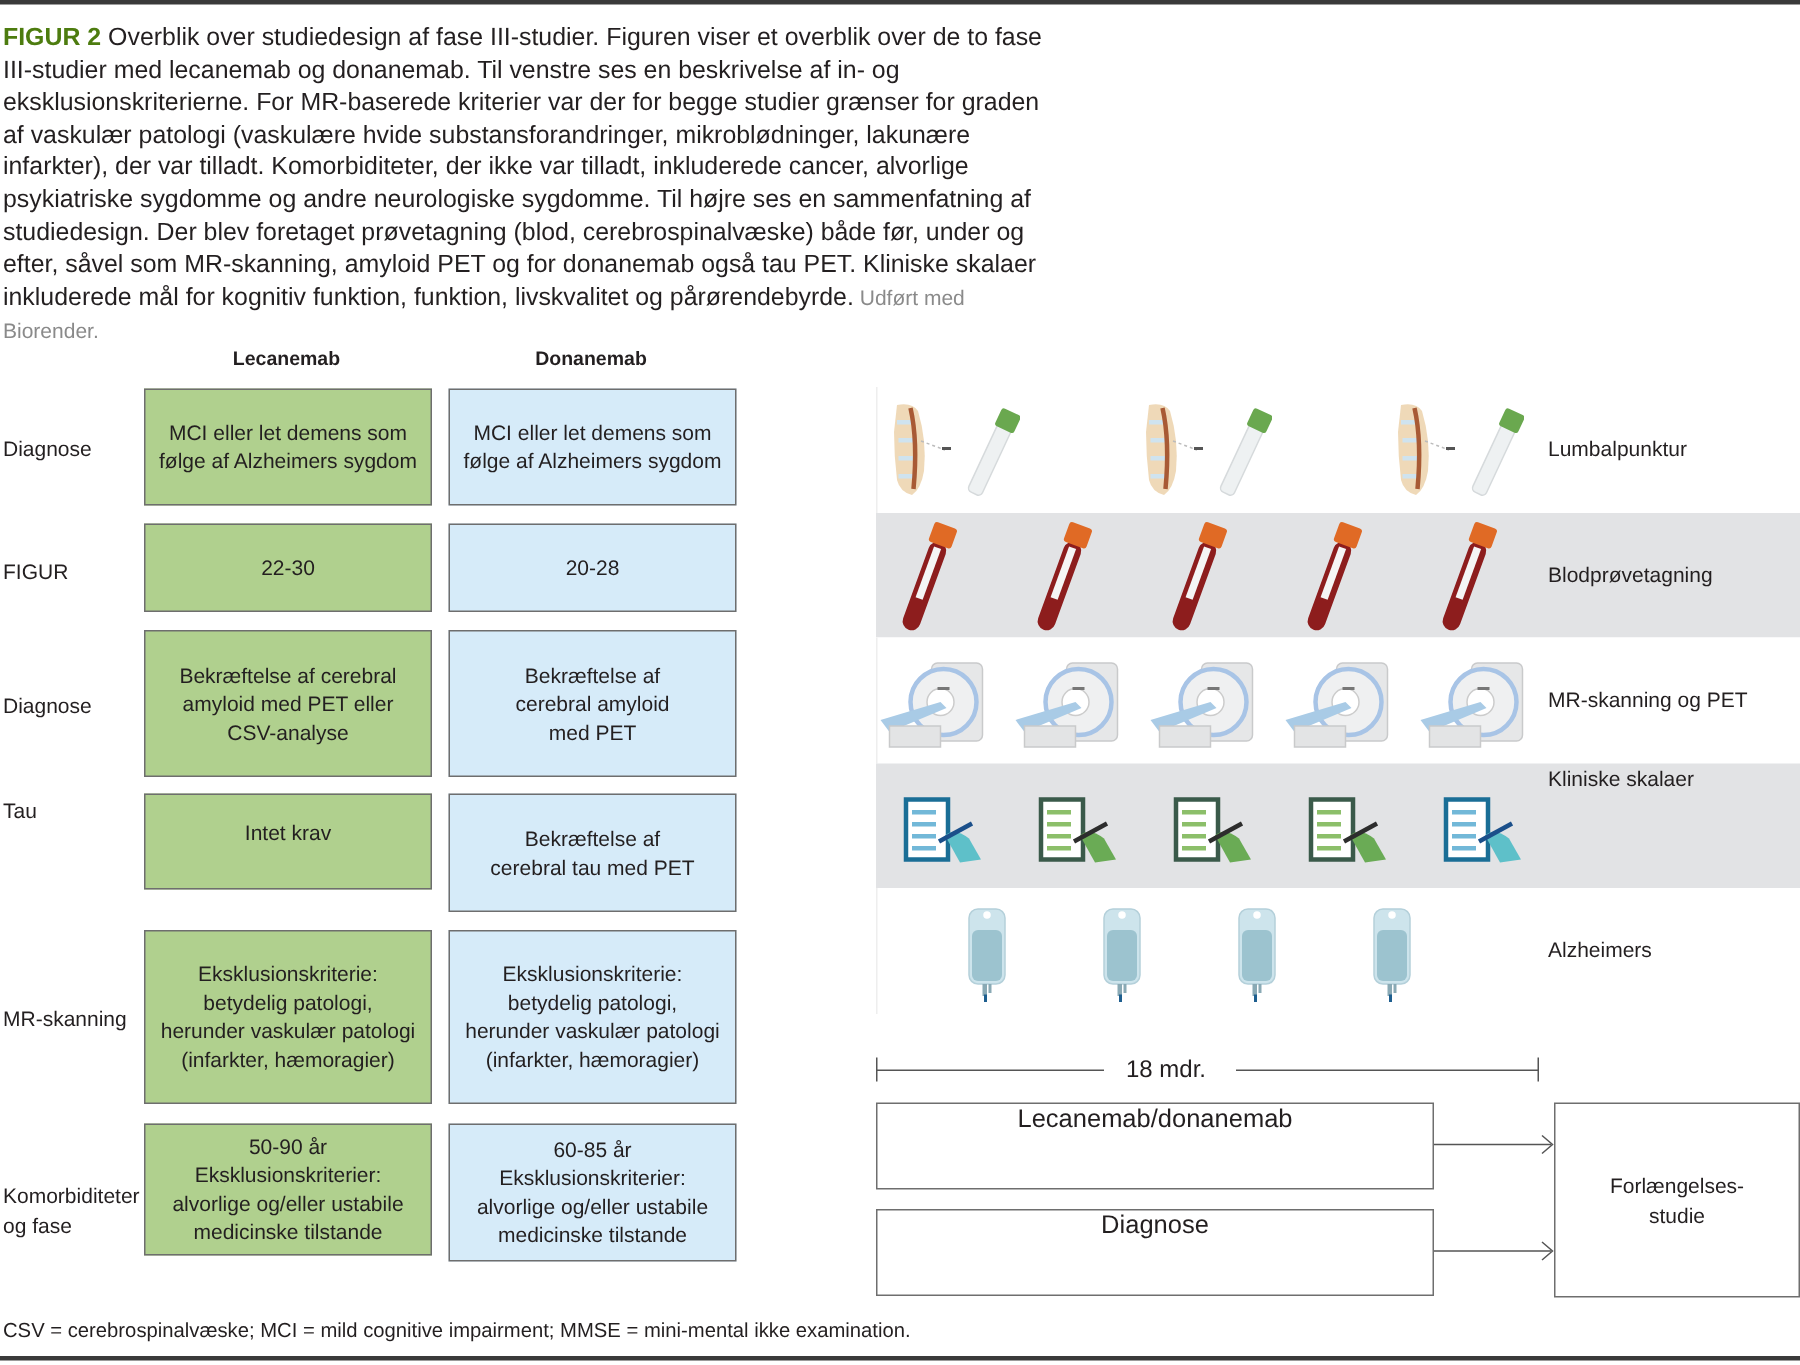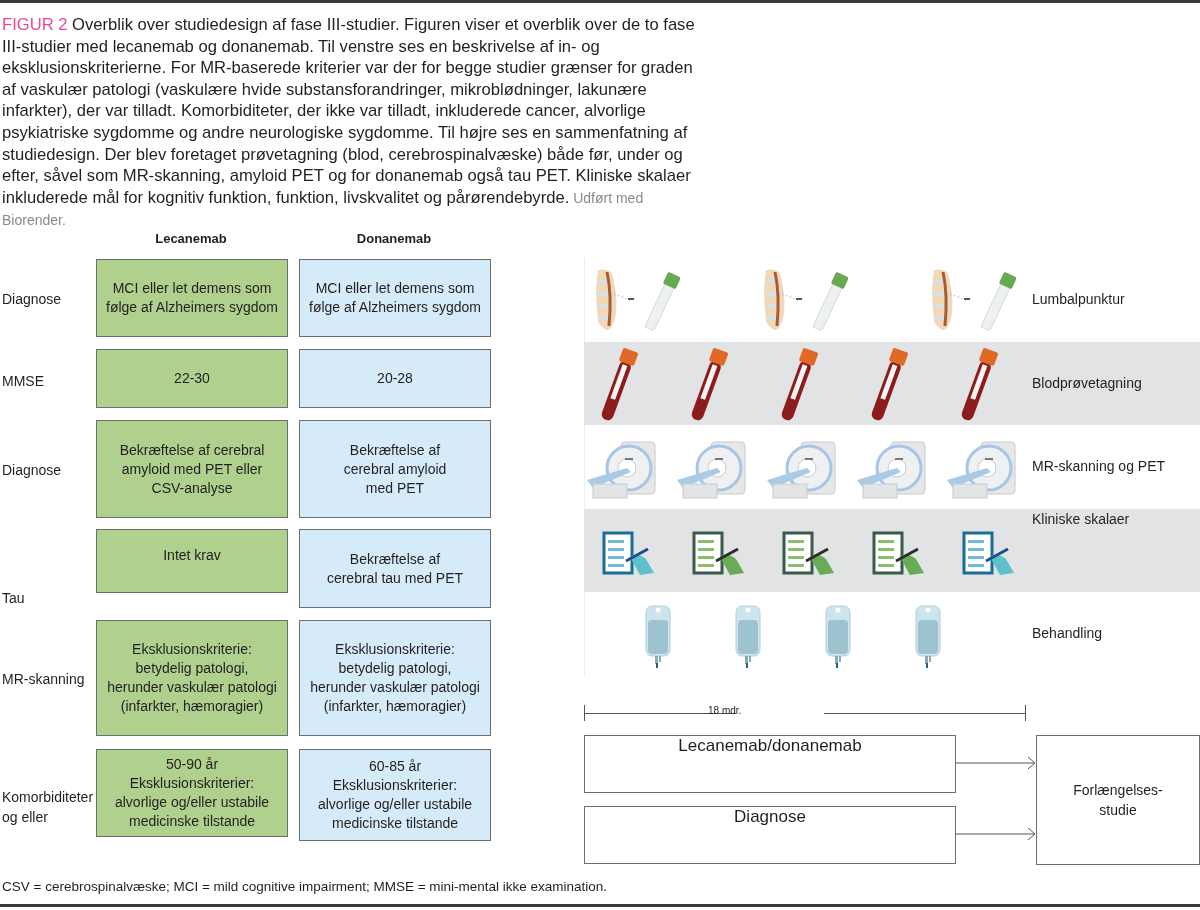--- a/index.html
+++ b/index.html
@@ -3,41 +3,41 @@
 <meta charset="utf-8">
 <style>
   * { box-sizing: border-box; margin: 0; padding: 0; }
   html, body { width: 1200px; height: 910px; background: #ffffff; overflow: hidden; }
   body { position: relative; font-family: "Liberation Sans", sans-serif; color: #231f20; }
 
   .rule-top { position: absolute; left: 0; top: 0; width: 1200px; height: 3px; background: #3a3a3a; }
   .rule-bottom { position: absolute; left: 0; top: 904px; width: 1200px; height: 3px; background: #3a3a3a; }
 
   .caption { position: absolute; left: 2px; top: 14px; width: 700px; font-size: 16.6px; line-height: 21.6px; color: #231f20; }
-  .caption .fig-label { color: #ec4899; font-weight: normal; }
+  .caption .fig-label { color: #4d7c0f; font-weight: bold; }
   .caption .credit { color: #8a8a8a; font-size: 14px; }
 
   .col-head { position: absolute; top: 231px; font-size: 13px; font-weight: bold; text-align: center; width: 190px; }
   .row-label { position: absolute; left: 2px; font-size: 14px; line-height: 20px; }
 
   .cell { position: absolute; width: 192px; display: flex; align-items: center; justify-content: center;
           text-align: center; font-size: 14px; line-height: 19px; border: 1px solid #6e6e6e; padding: 4px 6px; }
   .cell.green { background: #b0d08e; left: 96px; }
   .cell.blue { background: #d6ebf9; left: 299px; }
   .cell.top { align-items: flex-start; padding-top: 16px; }
 
   .band { position: absolute; left: 584px; width: 616px; }
   .band.grey { background: #e2e3e5; }
   .band.white { background: #ffffff; border-left: 1px solid #eeeeee; }
   .row-title { position: absolute; left: 1032px; font-size: 14px; }
   .icon { position: absolute; }
 
   .timeline-line { position: absolute; height: 1px; background: #555; top: 713px; }
   .timeline-tick { position: absolute; width: 1px; height: 16px; background: #555; top: 705px; }
-  .timeline-label { position: absolute; top: 705px; left: 708px; width: 80px; text-align: left; font-size: 10px; }
+  .timeline-label { position: absolute; top: 705px; left: 724px; width: 80px; text-align: right; font-size: 16px; }
 
   .arm { position: absolute; left: 584px; width: 372px; height: 58px; border: 1px solid #6e6e6e; display: flex; align-items: flex-start; justify-content: center; font-size: 17px; background: #fff; }
   .ext { position: absolute; left: 1036px; top: 735px; width: 164px; height: 130px; border: 1px solid #6e6e6e; display: flex; align-items: center; justify-content: center; text-align: center; font-size: 14px; line-height: 20px; background: #fff; white-space: pre-line; }
   .arrow { position: absolute; }
 
   .footnote { position: absolute; left: 2px; top: 879px; font-size: 13.5px; }
 </style>
 </head>
 <body>
 
@@ -49,69 +49,69 @@
 
 <div class="col-head" style="left:96px">Lecanemab</div>
 <div class="col-head" style="left:299px">Donanemab</div>
 
 <div class="row-label" style="top:289px">Diagnose</div>
 <div class="cell green" style="top:259px;height:78px;white-space:pre-line">MCI eller let demens som
 følge af Alzheimers sygdom</div>
 <div class="cell blue" style="top:259px;height:78px;white-space:pre-line">MCI eller let demens som
 følge af Alzheimers sygdom</div>
 
-<div class="row-label" style="top:371px">MMSE</div>
+<div class="row-label" style="top:371px">FIGUR</div>
 <div class="cell green" style="top:349px;height:59px">22-30</div>
 <div class="cell blue" style="top:349px;height:59px">20-28</div>
 
 <div class="row-label" style="top:460px">Diagnose</div>
 <div class="cell green" style="top:420px;height:98px;white-space:pre-line">Bekræftelse af cerebral
 amyloid med PET eller
 CSV-analyse</div>
 <div class="cell blue" style="top:420px;height:98px;white-space:pre-line">Bekræftelse af
 cerebral amyloid
 med PET</div>
 
-<div class="row-label" style="top:588px">Tau</div>
+<div class="row-label" style="top:530px">Tau</div>
 <div class="cell green top" style="top:529px;height:64px;white-space:pre-line">Intet krav</div>
 <div class="cell blue" style="top:529px;height:79px;white-space:pre-line">Bekræftelse af
 cerebral tau med PET</div>
 
 <div class="row-label" style="top:669px">MR-skanning</div>
 <div class="cell green" style="top:620px;height:116px;white-space:pre-line">Eksklusionskriterie:
 betydelig patologi,
 herunder vaskulær patologi
 (infarkter, hæmoragier)</div>
 <div class="cell blue" style="top:620px;height:116px;white-space:pre-line">Eksklusionskriterie:
 betydelig patologi,
 herunder vaskulær patologi
 (infarkter, hæmoragier)</div>
 
 <div class="row-label" style="top:787px;white-space:pre-line">Komorbiditeter
-og eller</div>
+og fase</div>
 <div class="cell green" style="top:749px;height:88px;white-space:pre-line">50-90 år
 Eksklusionskriterier:
 alvorlige og/eller ustabile
 medicinske tilstande</div>
 <div class="cell blue" style="top:749px;height:92px;white-space:pre-line">60-85 år
 Eksklusionskriterier:
 alvorlige og/eller ustabile
 medicinske tilstande</div>
 
 <div class="band white" style="top:258px;height:84px"></div>
 <div class="band grey" style="top:342px;height:83px"></div>
 <div class="band white" style="top:425px;height:84px"></div>
 <div class="band grey" style="top:509px;height:83px"></div>
 <div class="band white" style="top:592px;height:84px"></div>
 
 <div class="row-title" style="top:291px">Lumbalpunktur</div>
 <div class="row-title" style="top:375px">Blodprøvetagning</div>
 <div class="row-title" style="top:458px">MR-skanning og PET</div>
 <div class="row-title" style="top:511px">Kliniske skalaer</div>
-<div class="row-title" style="top:625px">Behandling</div>
+<div class="row-title" style="top:625px">Alzheimers</div>
 
 <div id="icon-layer">
     <div class="icon" style="left: 590px; top: 264px;"><svg width="90" height="78" viewBox="0 0 90 78">
     <path d="M8 6 Q18 4 22 10 Q28 30 26 50 Q24 62 18 66 Q10 64 8 56 Q6 40 6 24 Z" fill="#efd9b8"></path>
     <g fill="#cfe3ef">
           <rect x="8" y="16" width="12" height="3"></rect>
           <rect x="9" y="28" width="12" height="3"></rect>
           <rect x="9" y="40" width="12" height="3"></rect>
           <rect x="9" y="52" width="11" height="3"></rect>
         </g>

